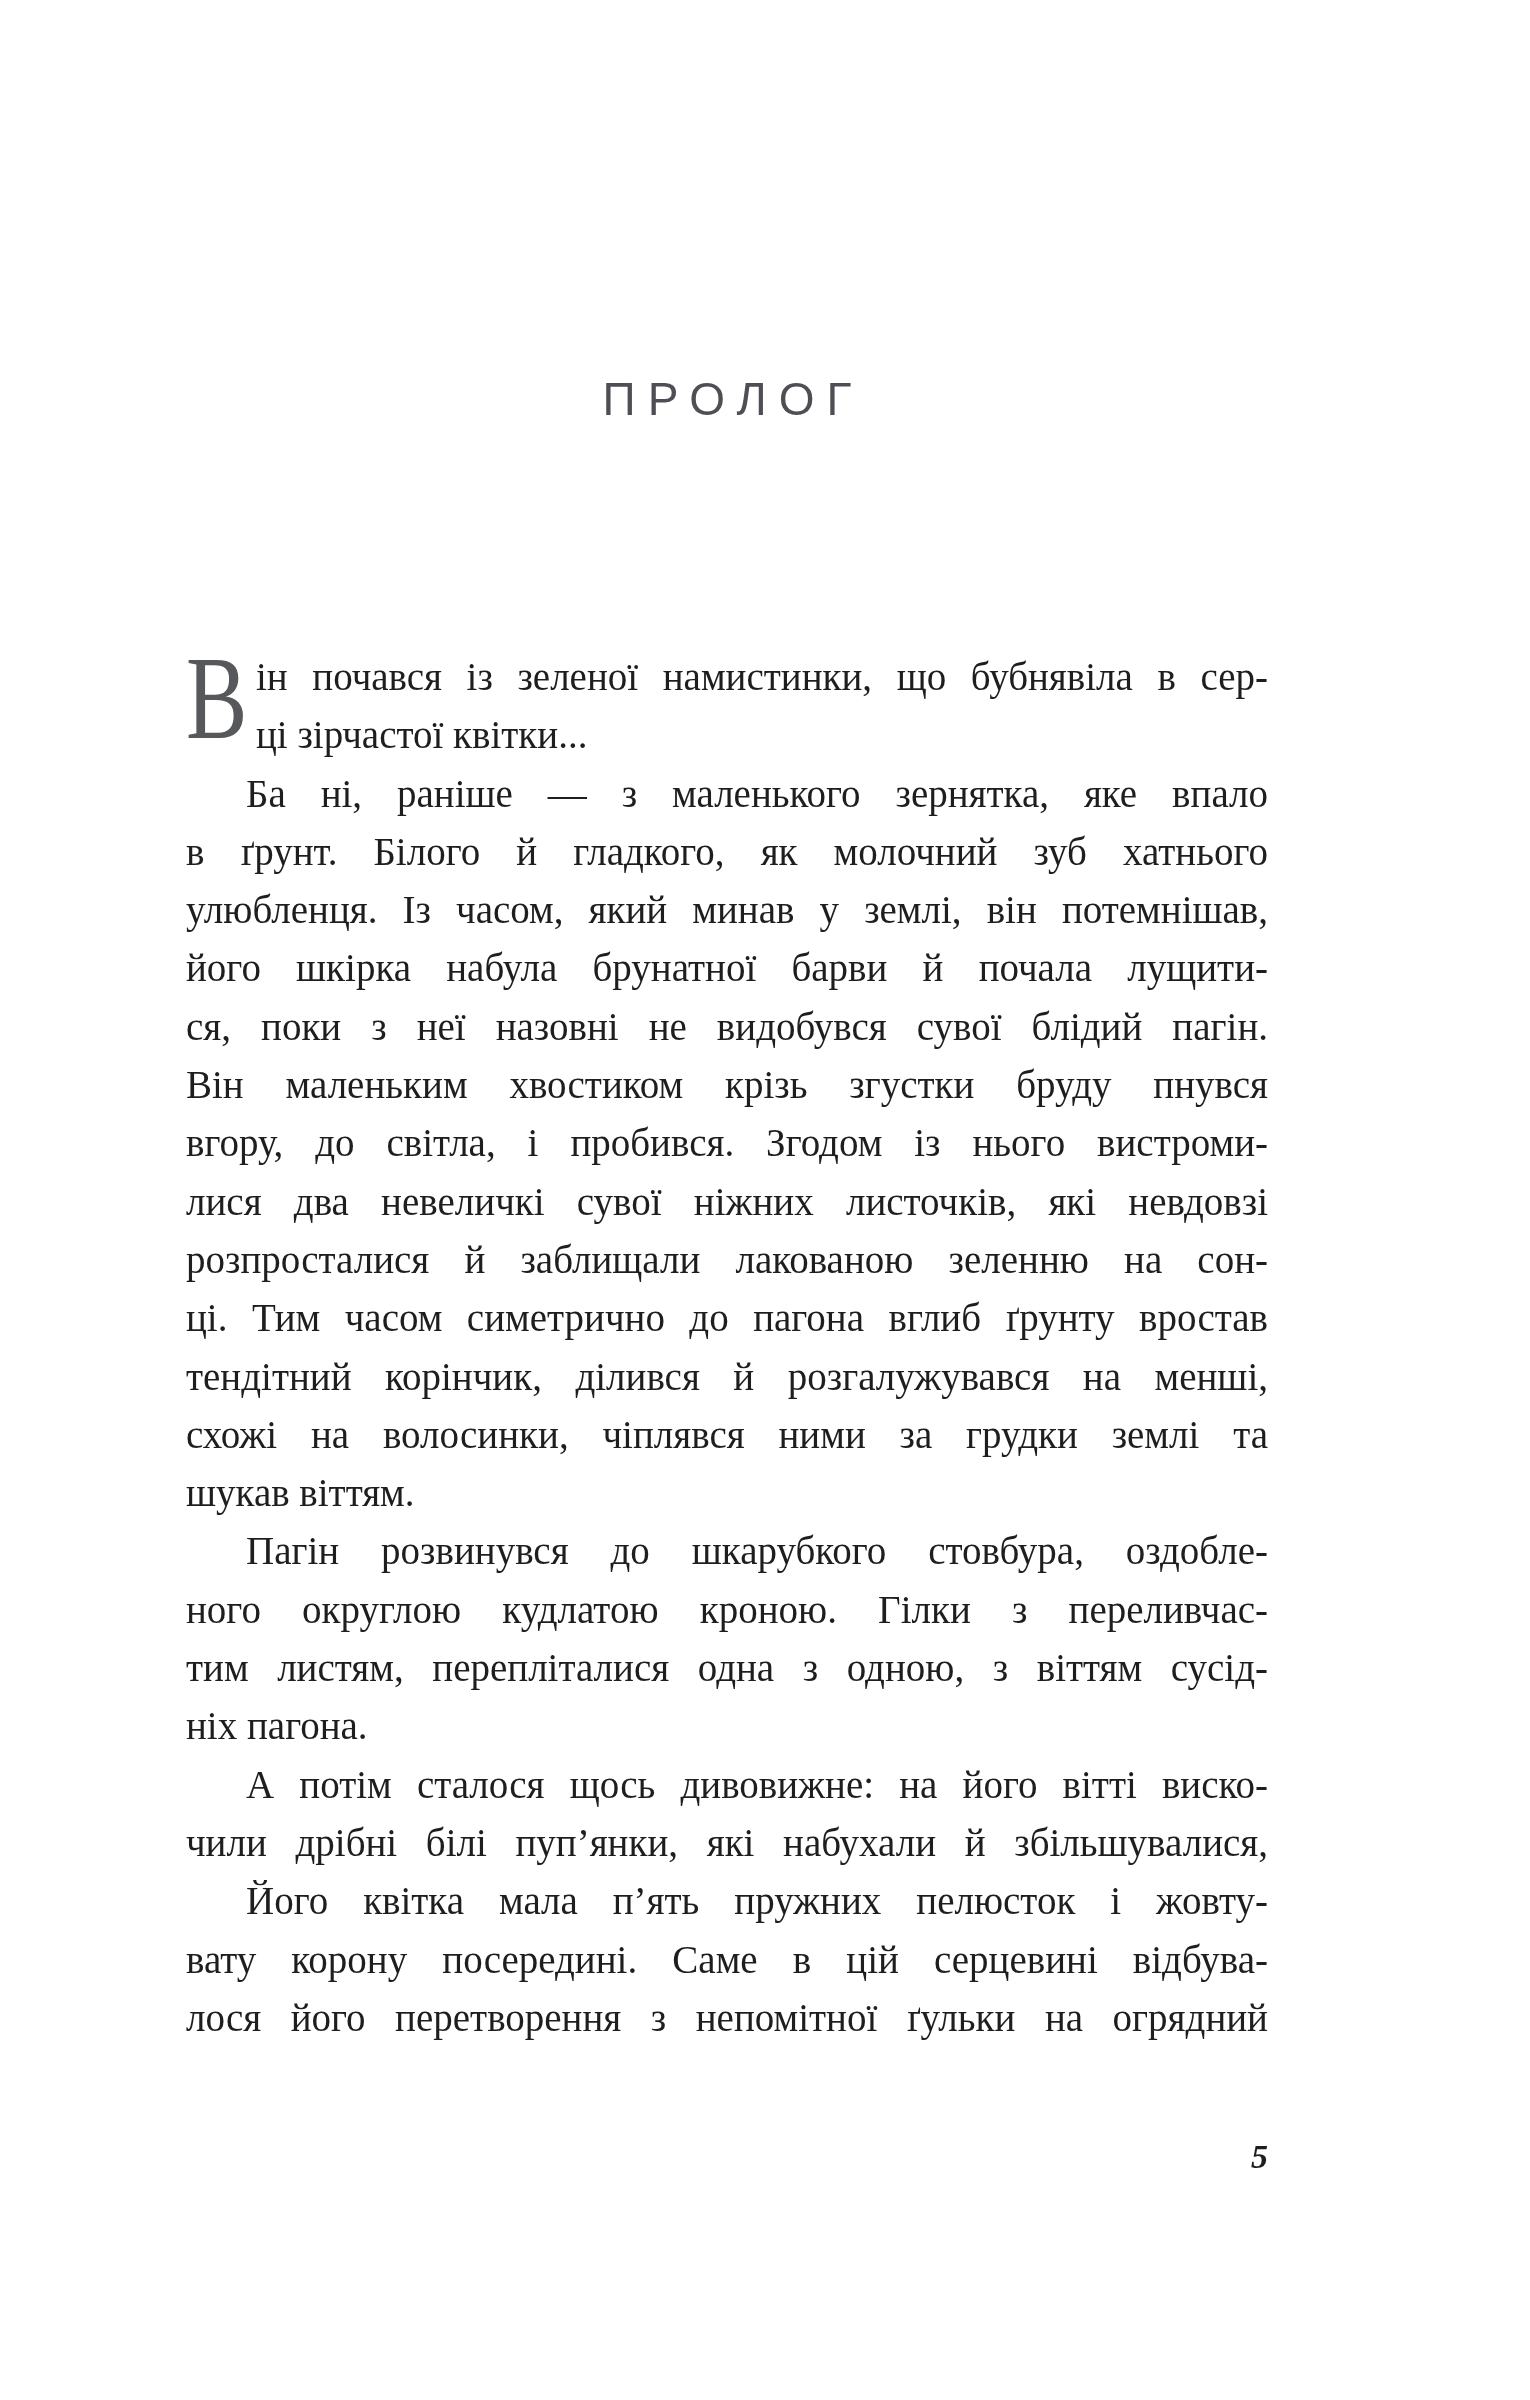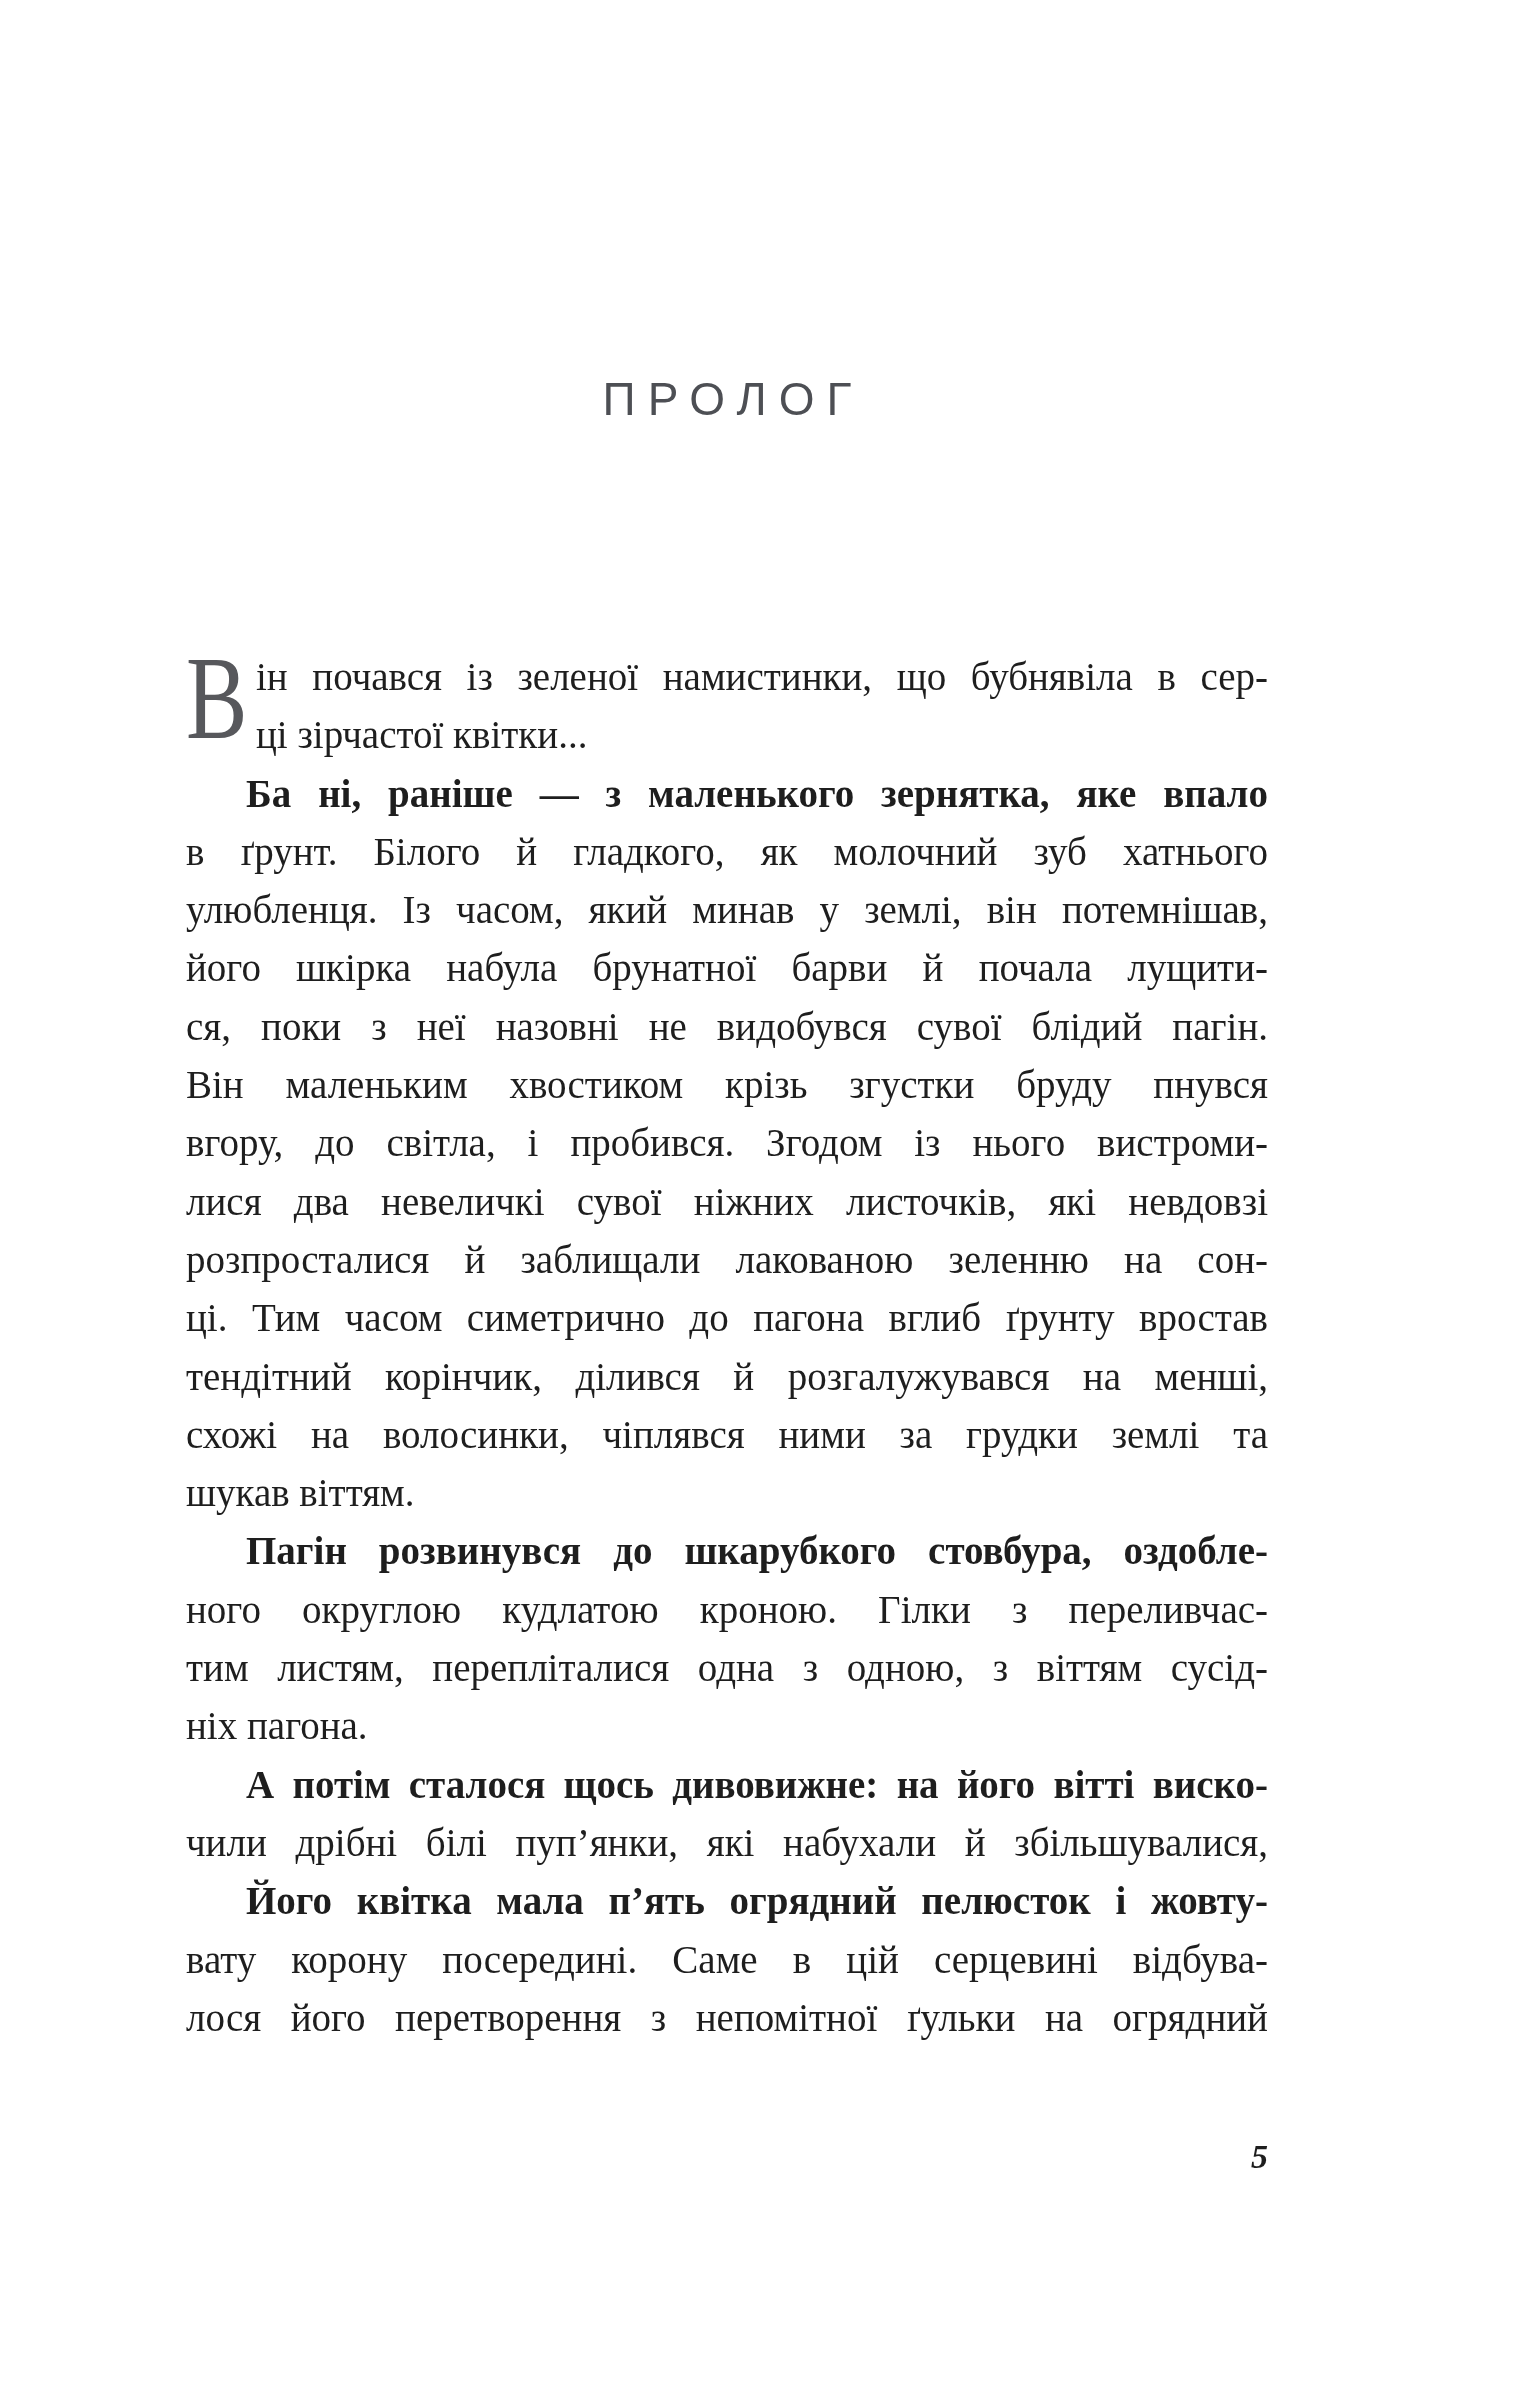--- a/index.html
+++ b/index.html
@@ -38,21 +38,21 @@
     color: var(--text-color, #1e1e1e);
   }
   .para { margin: 0; }
   .line {
     text-align: justify;
     text-align-last: justify;
     height: 58.3px;
     overflow: visible;
   }
   .line.last { text-align-last: left; }
-  .line.indent { padding-left: 60px; font-weight: bold; }
+  .line.indent { padding-left: 60px; }
   .para-dc { position: relative; }
   .para-dc .line { padding-left: 70px; }
   .dropcap {
     position: absolute;
     left: 0;
     top: -8px;
     font-family: "Liberation Serif", serif;
     font-size: 118px;
     line-height: 118px;
     color: var(--dropcap-color, #57585c);
@@ -103,20 +103,20 @@
         <div class="line indent">Пагін розвинувся до шкарубкого стовбура, оздобле-</div>
         <div class="line">ного округлою кудлатою кроною. Гілки з переливчас-</div>
         <div class="line">тим листям, перепліталися одна з одною, з віттям сусід-</div>
         <div class="line last">ніх пагона.</div>
       </div>
       <div class="para">
         <div class="line indent">А потім сталося щось дивовижне: на його вітті виско-</div>
         <div class="line">чили дрібні білі пуп’янки, які набухали й збільшувалися,</div>
       </div>
       <div class="para">
-        <div class="line indent">Його квітка мала п’ять огрядний пелюсток і жовту-</div>
+        <div class="line indent">Його квітка мала п’ять пружних пелюсток і жовту-</div>
         <div class="line">вату корону посередині. Саме в цій серцевині відбува-</div>
         <div class="line">лося його перетворення з непомітної ґульки на огрядний</div>
       </div>
     </div>
 
   <div class="page-number">5</div>
 </div>
 
 </body></html>

